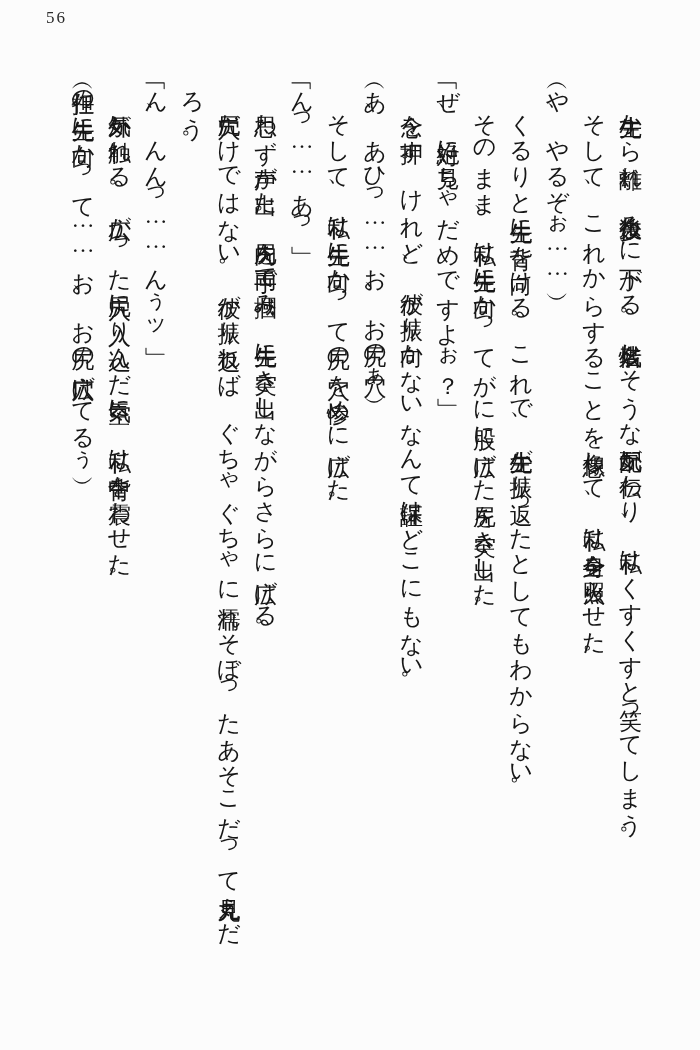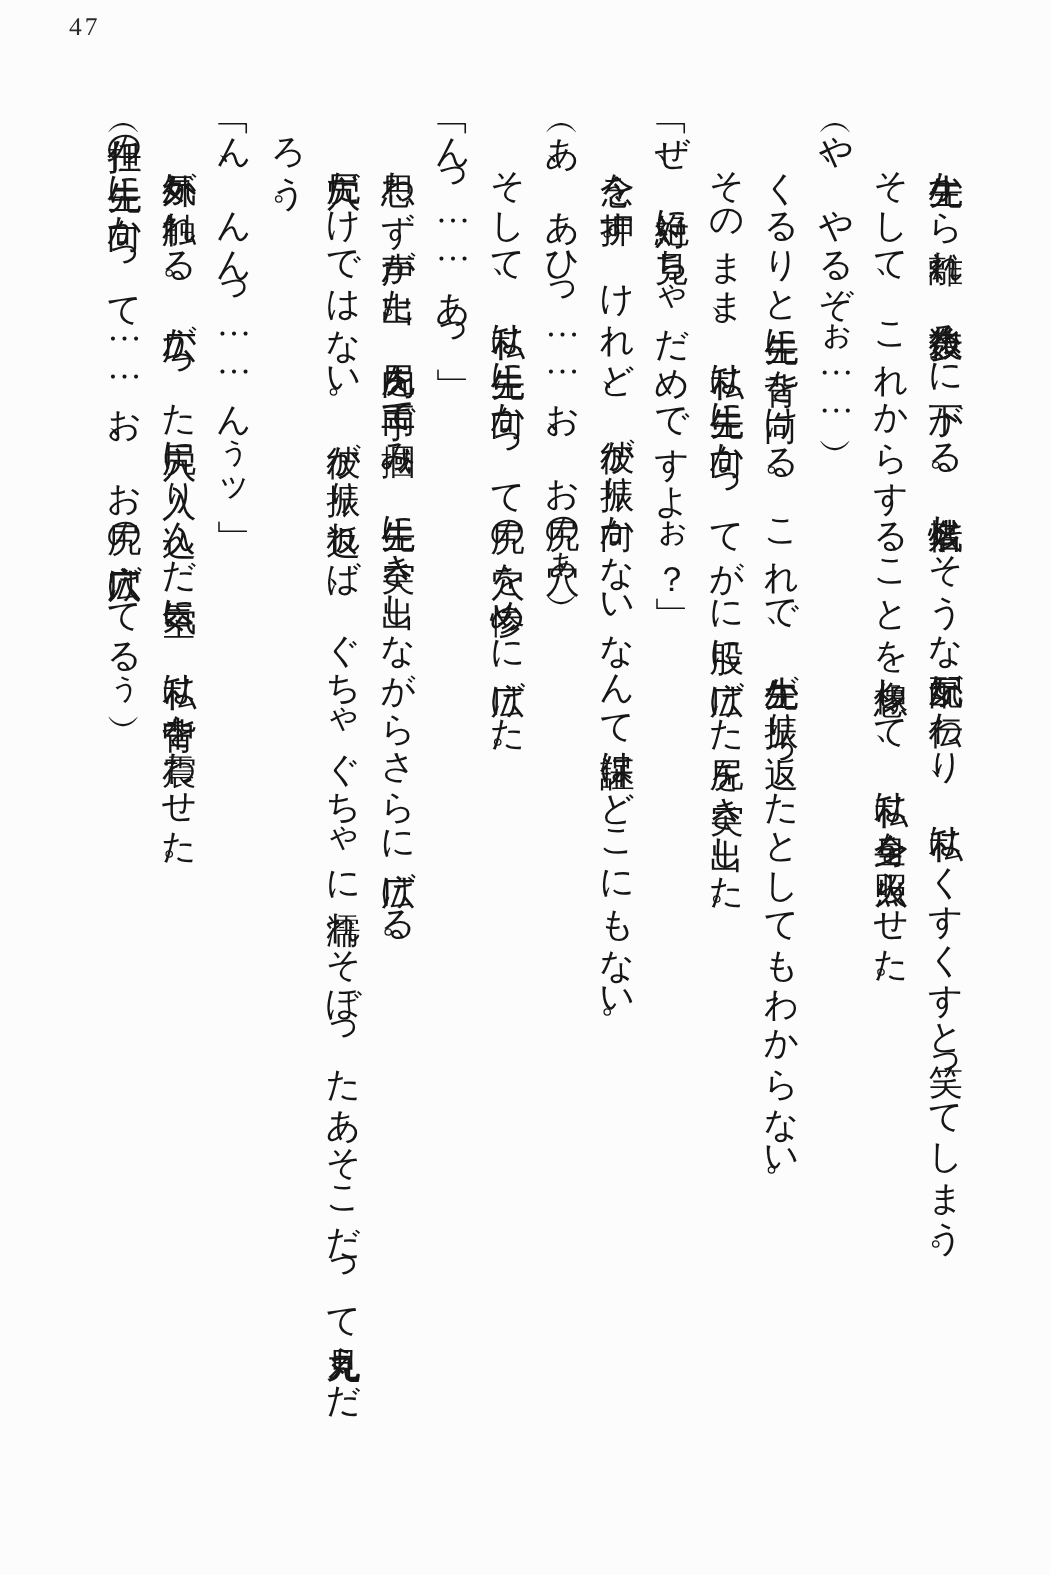--- a/index.html
+++ b/index.html
@@ -45,21 +45,21 @@
   .para {
     margin: 0;
     padding: 0;
     text-align: start;
   }
 </style>
 </head>
 <body>
 
 <div class="page">
-  <div class="page-number">47</div>
+  <div class="page-number">56</div>
   <main class="text-block" lang="ja">
       <p class="para">　先生から離れ、数歩後ろに下がる。名残惜しそうな気配が伝わり、私はくすくすと笑ってしまう。</p>
       <p class="para">　そして、これからすることを想像して、私は全身を火照らせた。</p>
       <p class="para">（や、やるぞぉ……）</p>
       <p class="para">　くるりと先生に背を向ける。これで、先生が振り返ったとしてもわからない。</p>
       <p class="para">　そのまま、私は先生に向かってがに股に広げた尻を突き出した。</p>
       <p class="para">「ぜ、絶対に見ちゃだめですよぉ？」</p>
       <p class="para">　念を押す。けれど、彼が振り向かないなんて保証はどこにもない。</p>
       <p class="para">（あ、あひっ……お、お尻の穴ぁ）</p>
       <p class="para">　そして、私は先生に向かって尻の穴を惨めに広げた。</p>

